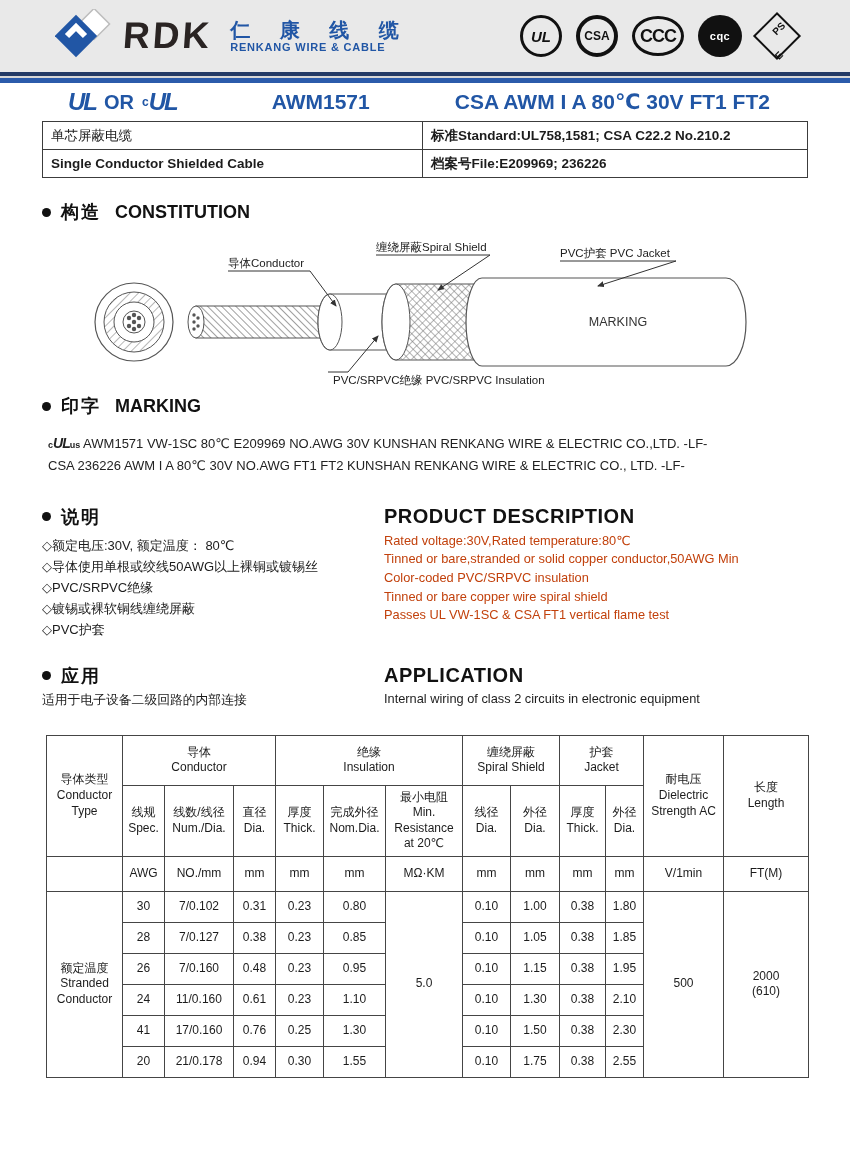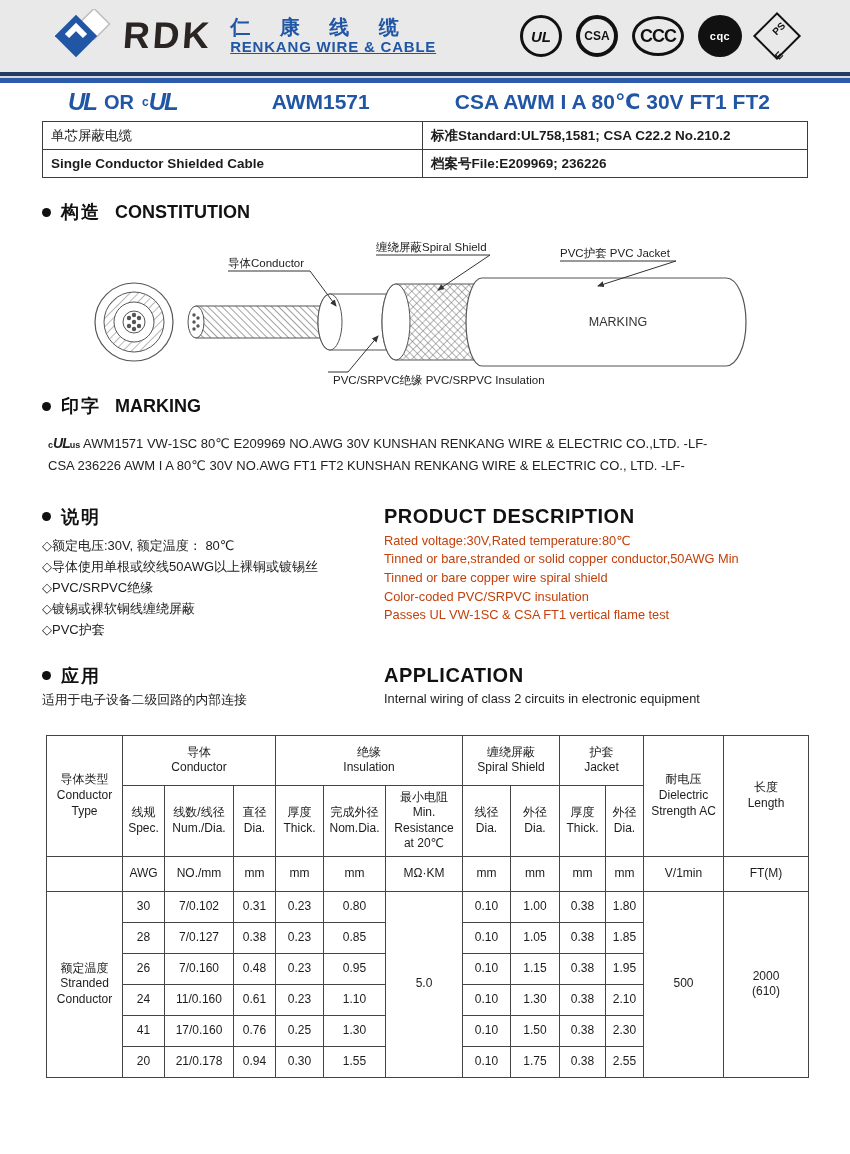--- a/index.html
+++ b/index.html
@@ -9,21 +9,21 @@
     font-family: "Liberation Sans", "DejaVu Sans", sans-serif;
     overflow: hidden; position: relative;
   }
   
   .topband { height: 72px; background: #e9e9e9; display: flex; align-items: center; justify-content: space-between; padding: 0 52px 0 55px; }
   .logo { display: flex; align-items: center; gap: 10px; }
   .logo-mark { width: 58px; height: 54px; position: relative; flex: 0 0 auto; }
   .logo-rdk { font-size: 37px; font-weight: 900; letter-spacing: 3px; color: #2a2423; transform: skewX(-4deg); }
   .logo-cnblock { margin-left: 8px; }
   .logo-cn { color: #2156a5; font-size: 20px; font-weight: 700; letter-spacing: 12px; line-height: 1.05; white-space: nowrap; }
-  .logo-en { color: #2156a5; font-size: 15px; font-weight: 700; letter-spacing: 0.8px; text-decoration: underline; }
+  .logo-en { color: #2156a5; font-size: 11px; font-weight: 700; letter-spacing: 0.8px; }
   .certs { display: flex; align-items: center; gap: 14px; }
   .cert { display: flex; align-items: center; justify-content: center; color: #111; font-weight: 700; }
   .cert-circle { width: 42px; height: 42px; border: 3px solid #111; border-radius: 50%; font-size: 15px; font-style: italic; }
   .cert-csa { width: 42px; height: 42px; border: 4px solid #111; border-radius: 50%; font-size: 12px; }
   .cert-oval { width: 52px; height: 40px; border: 3px solid #111; border-radius: 50%; font-size: 18px; letter-spacing: -1px; align-items: center; }
   .cert-dark { width: 44px; height: 42px; background: #111; border-radius: 50%; color: #fff; font-size: 11px; letter-spacing: 0.5px; }
   .cert-diamond { width: 34px; height: 34px; border: 2px solid #111; transform: rotate(45deg); margin: 0 4px; }
   .cert-diamond span { transform: rotate(-45deg); display: block; width: 34px; text-align: center; font-size: 10px; line-height: 1; padding-top: 7px; }
   
   .rule-navy { height: 4px; background: #233a66; }
@@ -236,22 +236,22 @@
       <div>◇PVC/SRPVC绝缘</div>
       <div>◇镀锡或裸软铜线缠绕屏蔽</div>
       <div>◇PVC护套</div>
     </div>
   </div>
   <div class="col-r">
     <div class="en-head">PRODUCT DESCRIPTION</div>
     <div class="en-items">
       <div>Rated voltage:30V,Rated temperature:80℃</div>
       <div>Tinned or bare,stranded or solid copper conductor,50AWG Min</div>
+      <div>Color-coded PVC/SRPVC insulation</div>
       <div>Tinned or bare copper wire spiral shield</div>
-      <div>Color-coded PVC/SRPVC insulation</div>
       <div>Passes UL VW-1SC &amp; CSA FT1 vertical flame test</div>
     </div>
   </div>
 </div>
 
 
 <div class="twocol" style="margin-top:24px;">
   <div class="col-l">
     <div class="sechead" style="margin-left:0;">
       <span class="dot"></span>

